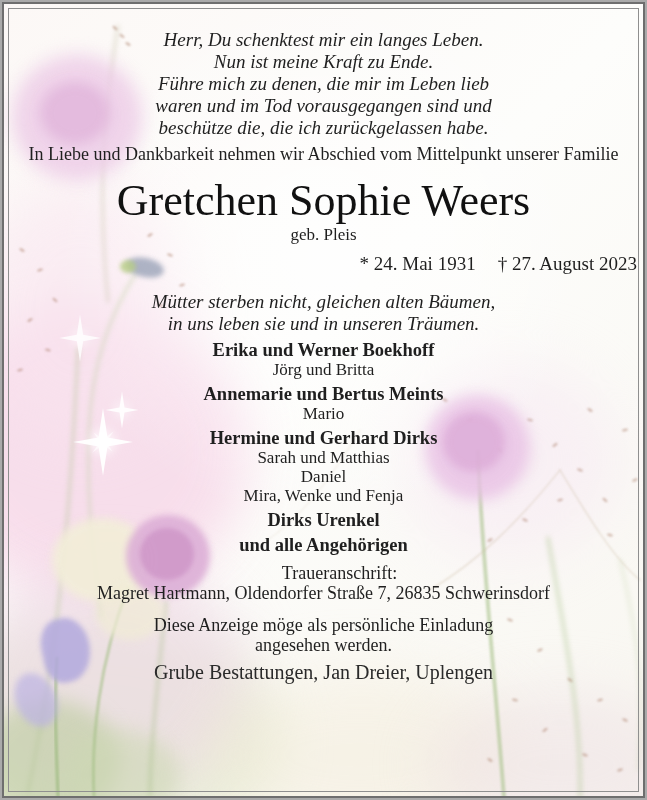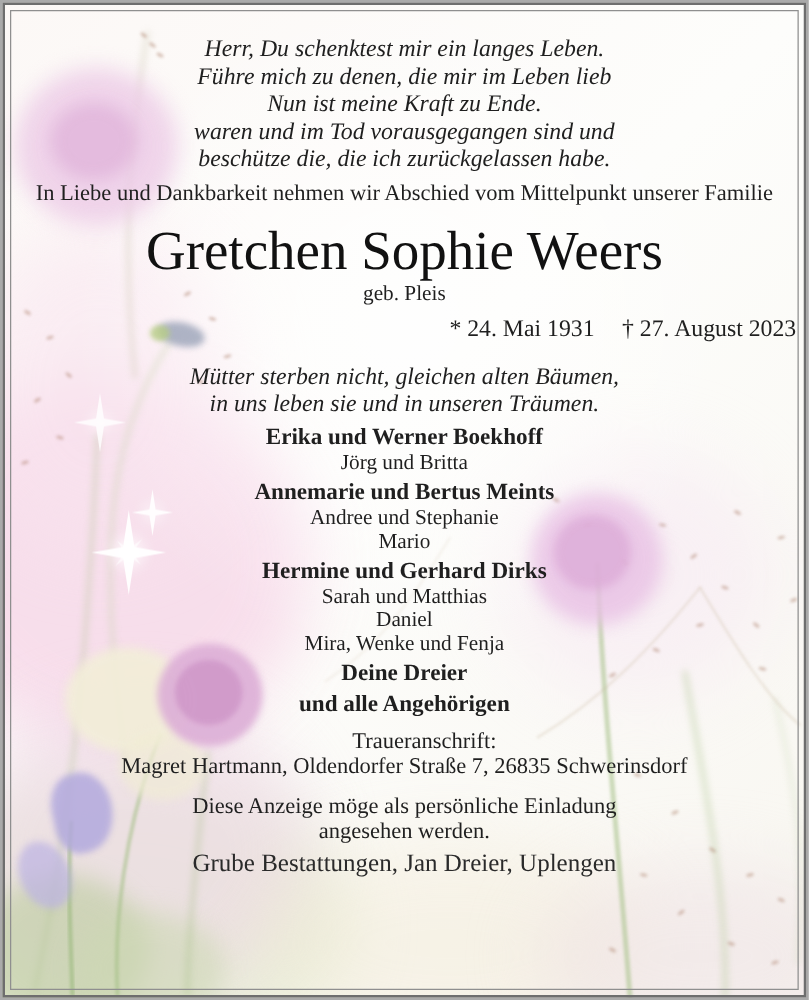--- a/index.html
+++ b/index.html
@@ -180,22 +180,22 @@
   </div>
 
   <div class="frame frame-edge"></div>
   <div class="frame frame-outer"></div>
   <div class="frame frame-inner"></div>
 
   <div class="content">
 
     <div class="poem">
       <div>Herr, Du schenktest mir ein langes Leben.</div>
+      <div>Nun ist meine Kraft zu Ende.</div>
       <div>Führe mich zu denen, die mir im Leben lieb</div>
-      <div>Nun ist meine Kraft zu Ende.</div>
       <div>waren und im Tod vorausgegangen sind und</div>
       <div>beschütze die, die ich zurückgelassen habe.</div>
     </div>
 
     <p class="intro">In Liebe und Dankbarkeit nehmen wir Abschied vom Mittelpunkt unserer Familie</p>
 
     <h1 class="deceased">Gretchen Sophie Weers</h1>
     <p class="maiden">geb. Pleis</p>
 
     <div class="dates">
@@ -205,27 +205,26 @@
 
     <div class="verse2">
       <div>Mütter sterben nicht, gleichen alten Bäumen,</div>
       <div>in uns leben sie und in unseren Träumen.</div>
     </div>
 
     <div class="mourners">
       <p class="fam">Erika und Werner Boekhoff</p>
       <p class="child">Jörg und Britta</p>
       <p class="fam">Annemarie und Bertus Meints</p>
-      <p class="child">Andree und Stephanie</p>
       <p class="child">Mario</p>
       <p class="fam">Hermine und Gerhard Dirks</p>
       <p class="child">Sarah und Matthias</p>
       <p class="child">Daniel</p>
       <p class="child">Mira, Wenke und Fenja</p>
-      <p class="fam">Deine Dreier</p>
+      <p class="fam">Dirks Urenkel</p>
       <p class="fam">und alle Angehörigen</p>
     </div>
 
     <p class="addr-label">Traueranschrift:</p>
     <p class="addr">Magret Hartmann, Oldendorfer Straße 7, 26835 Schwerinsdorf</p>
 
 
     <div class="invite">
       <div>Diese Anzeige möge als persönliche Einladung</div>
       <div>angesehen werden.</div>

